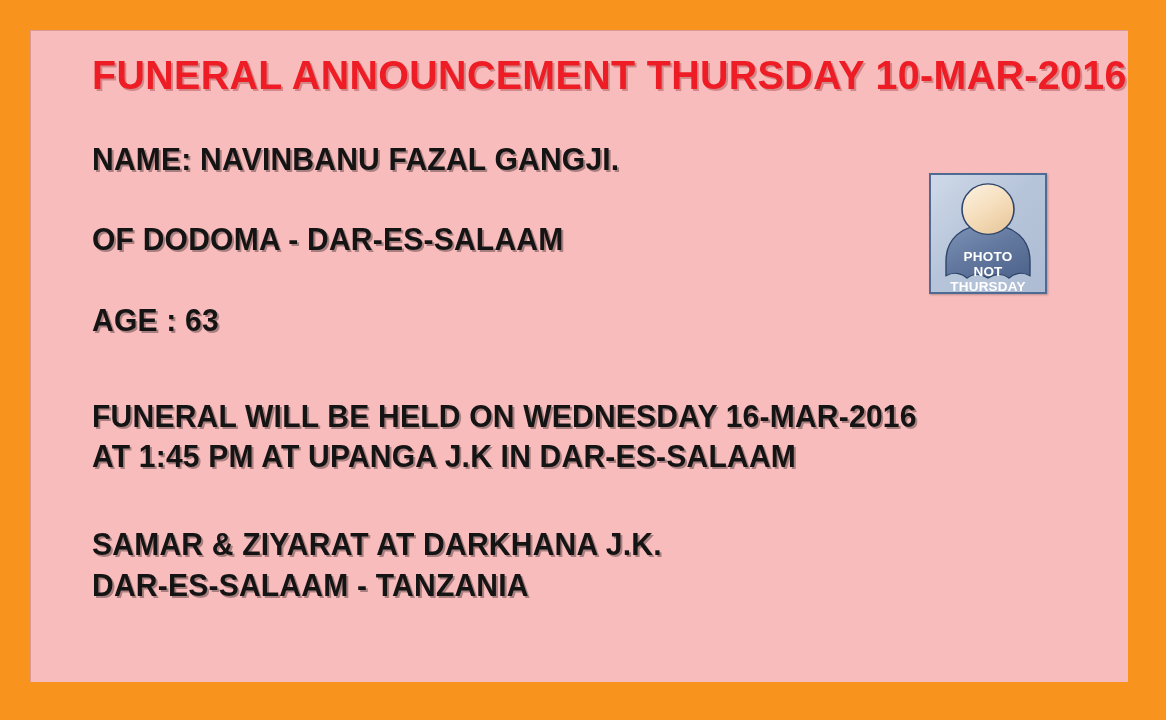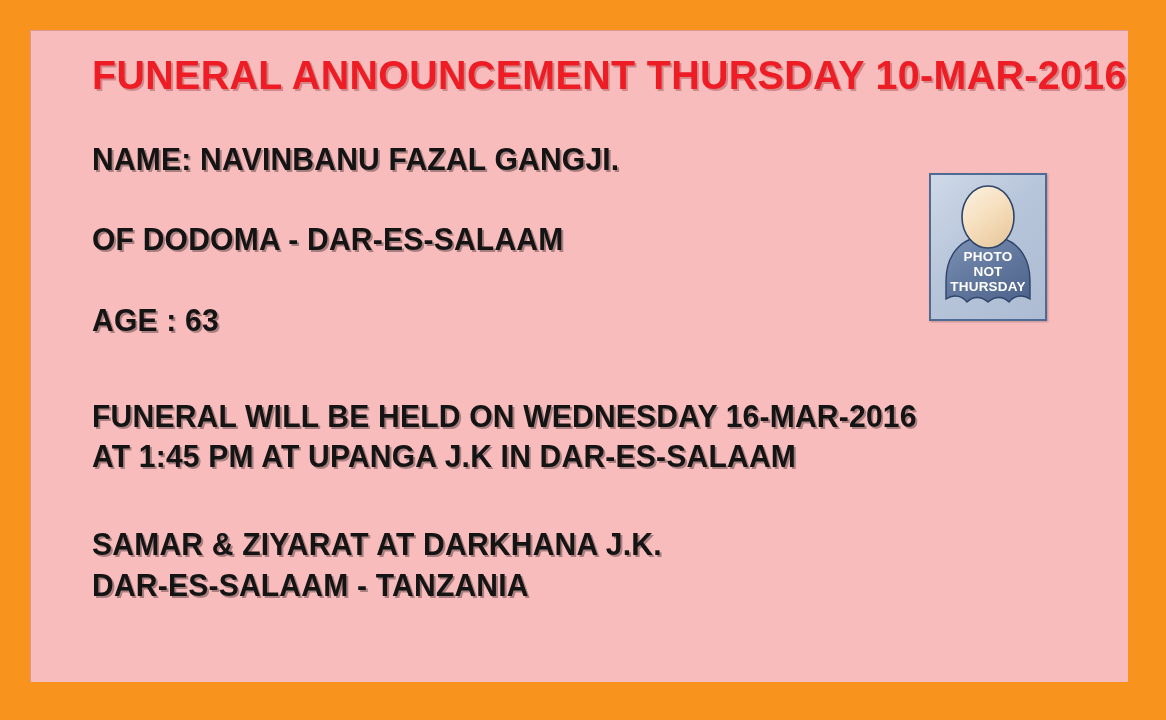--- a/index.html
+++ b/index.html
@@ -78,21 +78,21 @@
   .block-origin   { margin-bottom: 40px; }
   .block-age      { margin-bottom: 56px; }
   .block-funeral  { margin-bottom: 48px; }
 
   
   .photo-box {
     position: absolute;
     left: 899px;
     top: 143px;
     width: 118px;
-    height: 148px;
+    height: 121px;
     box-sizing: border-box;
     border: 2px solid #4F6A93;
     background: linear-gradient(135deg, #cfd9e8 0%, #b7c5da 45%, #adbcd3 100%);
     box-shadow: 1px 1px 2px rgba(0,0,0,.25);
   }
   .photo-svg { display: block; width: 100%; height: 100%; }
 
   .pna-text {
     position: absolute;
     left: 0;

